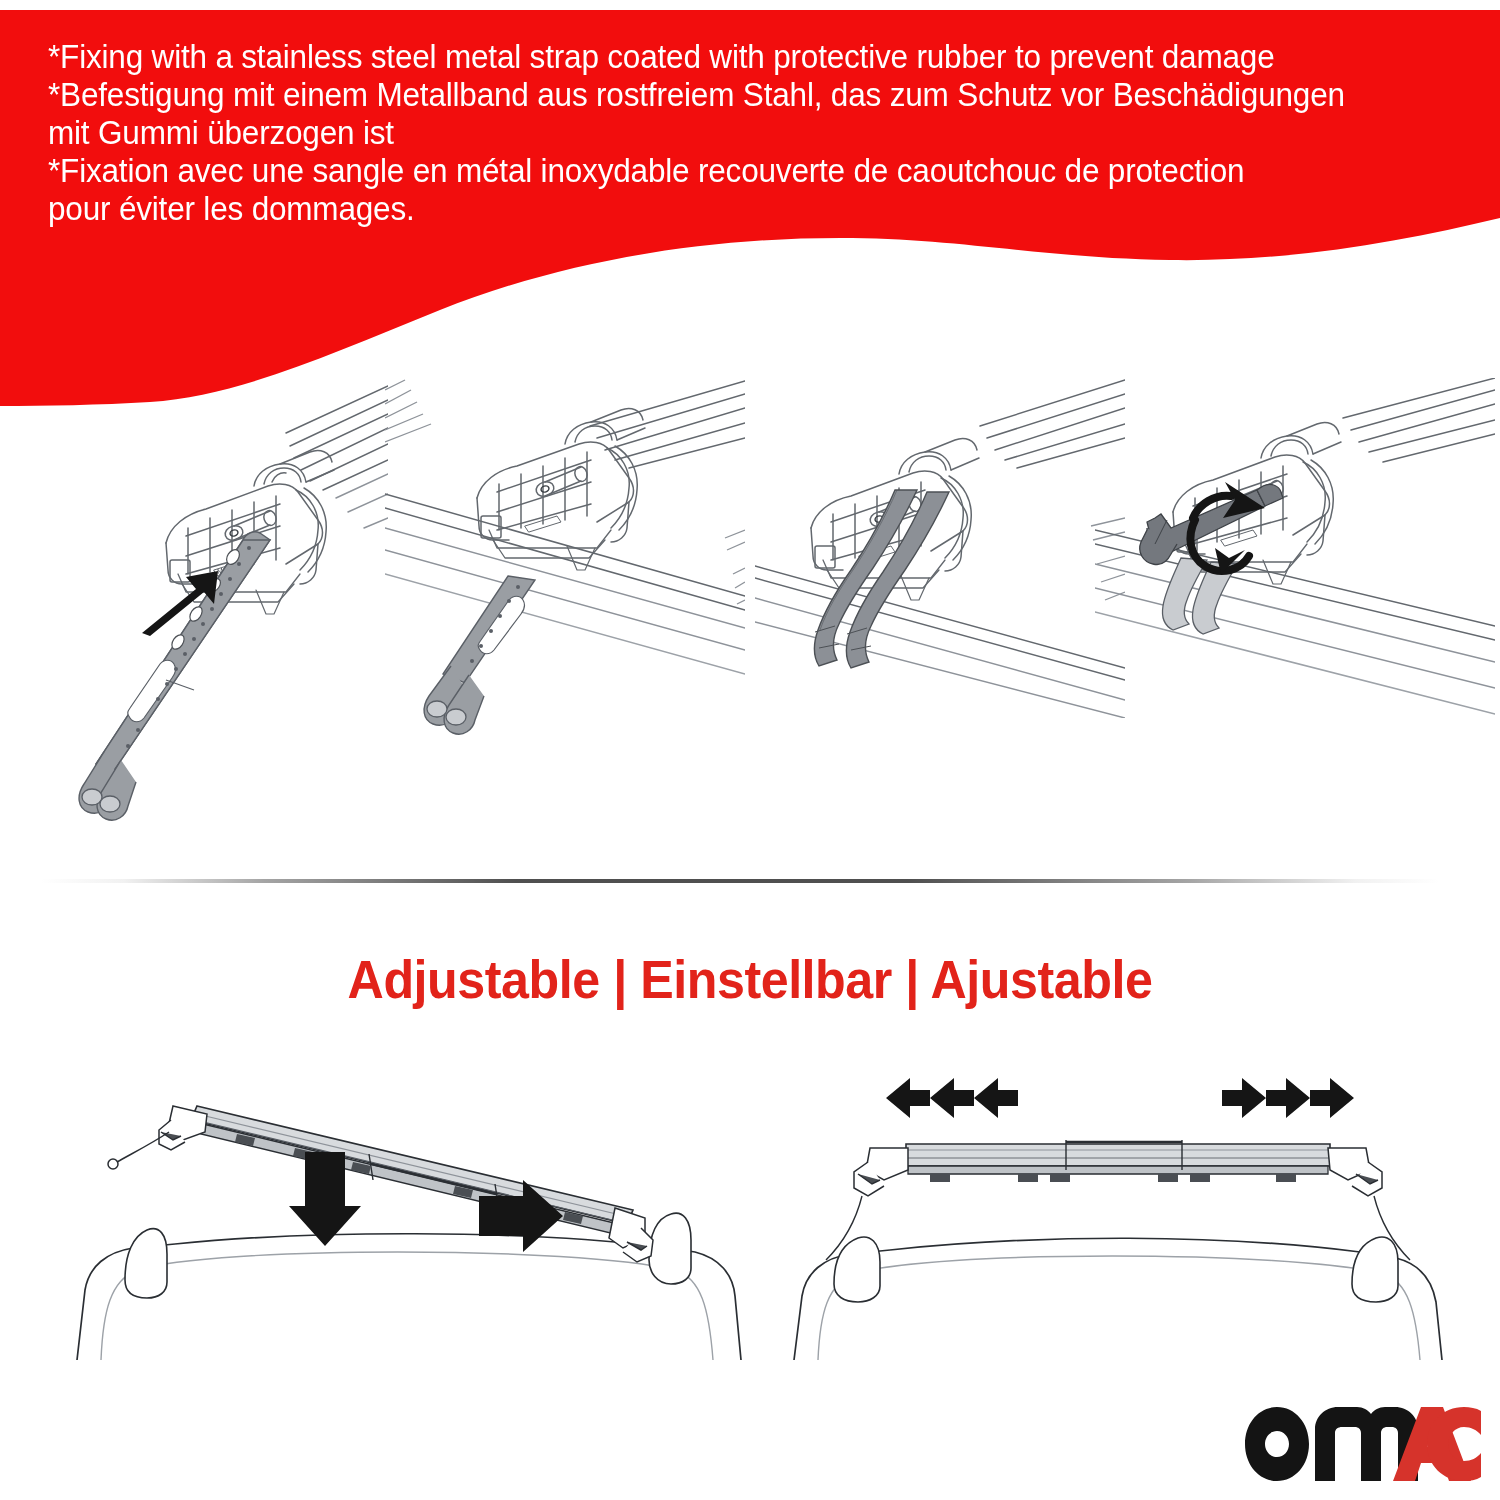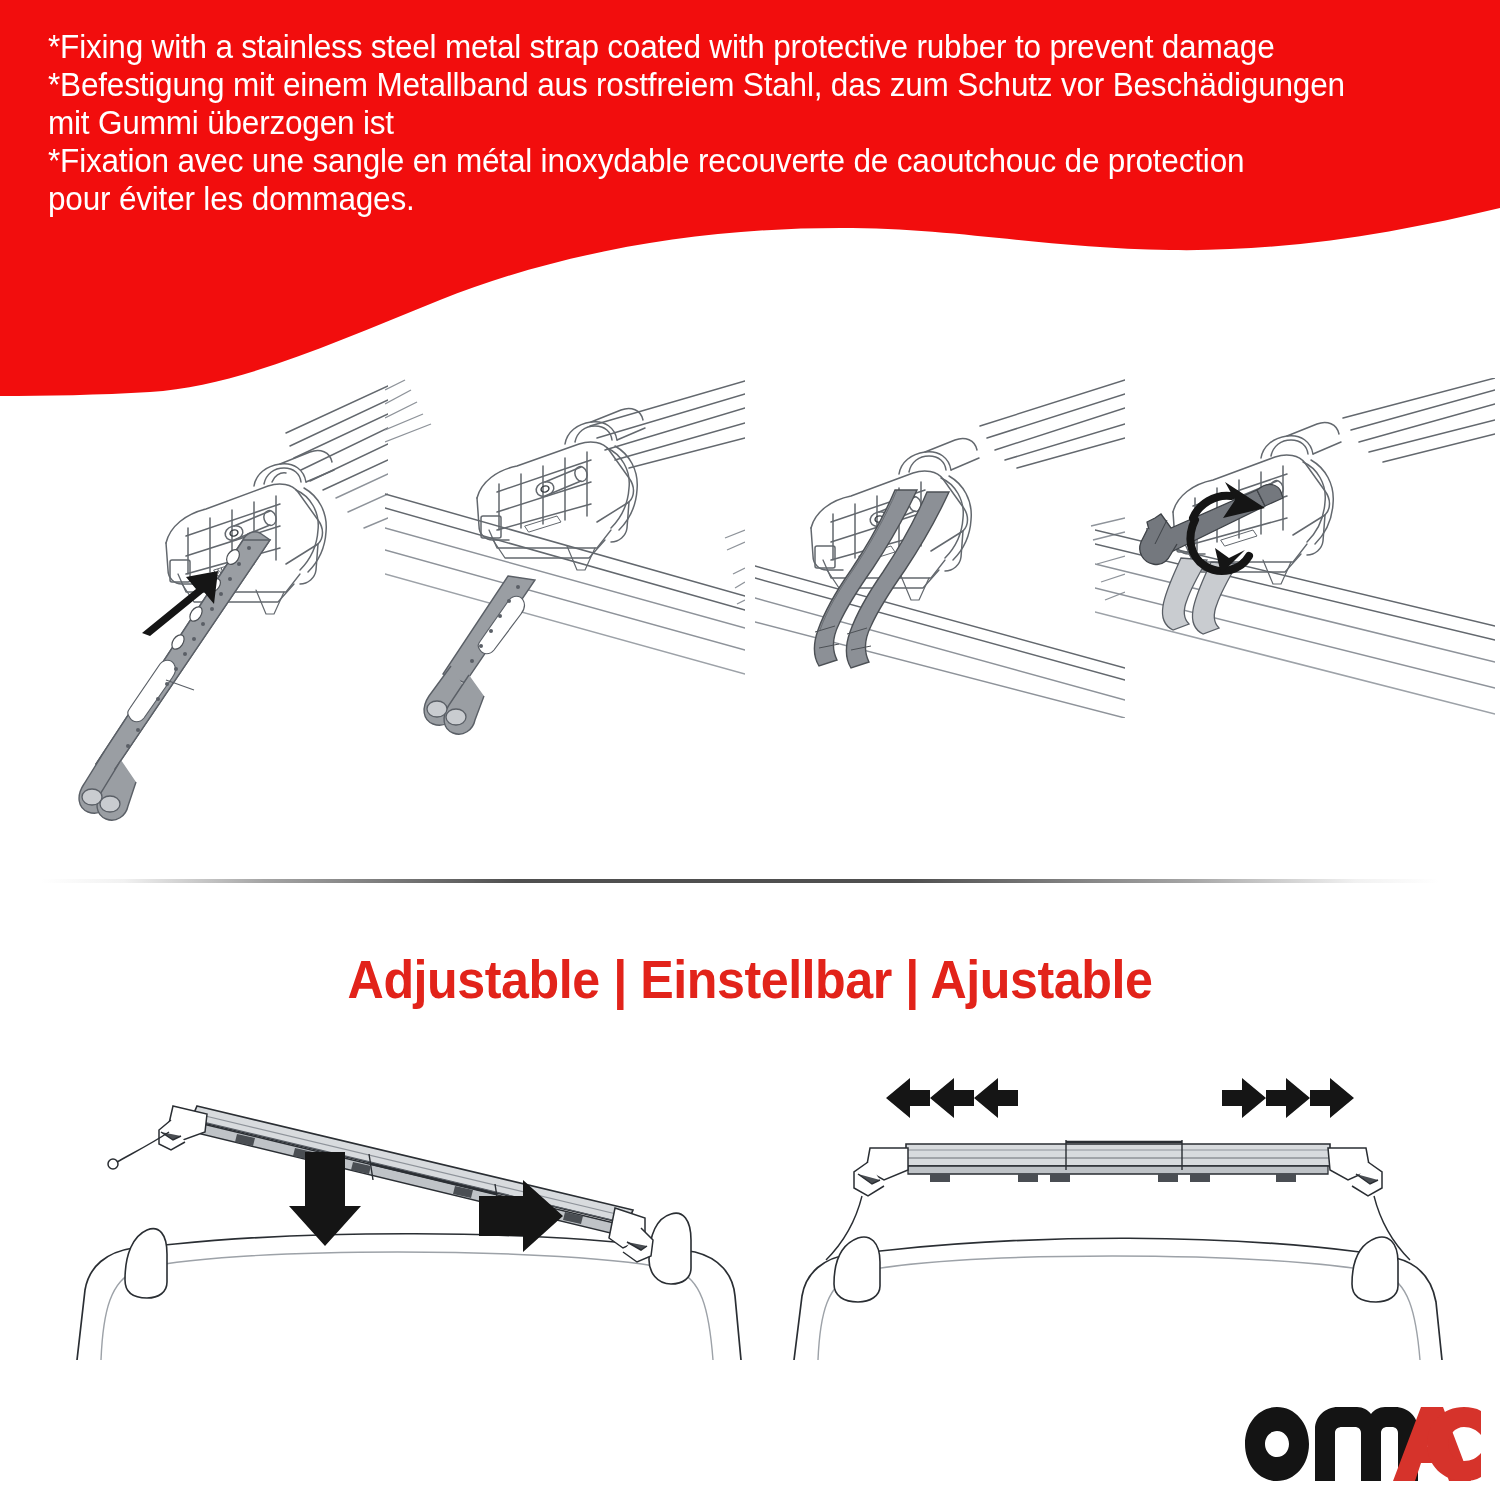--- a/index.html
+++ b/index.html
@@ -6,21 +6,21 @@
   body{
     width:1500px;height:1500px;
     background:#ffffff;
     font-family:"Liberation Sans", sans-serif;
     overflow:hidden;
     position:relative;
   }
   #page{position:relative;width:1500px;height:1500px;overflow:hidden;background:#fff;}
 
   
-  .banner{position:absolute;left:0;top:0;width:1500px;height:400px;}
+  .banner{position:absolute;left:0;top:10px;width:1500px;height:400px;}
   .banner svg{display:block;width:1500px;height:400px;}
   .banner-text{
     position:absolute;left:48px;top:28px;width:1410px;
     color:#ffffff;
     font-family:"Liberation Sans", sans-serif;
     font-size:33px;
     line-height:38px;
     font-weight:400;
     letter-spacing:-0.2px;
     white-space:pre-wrap;

